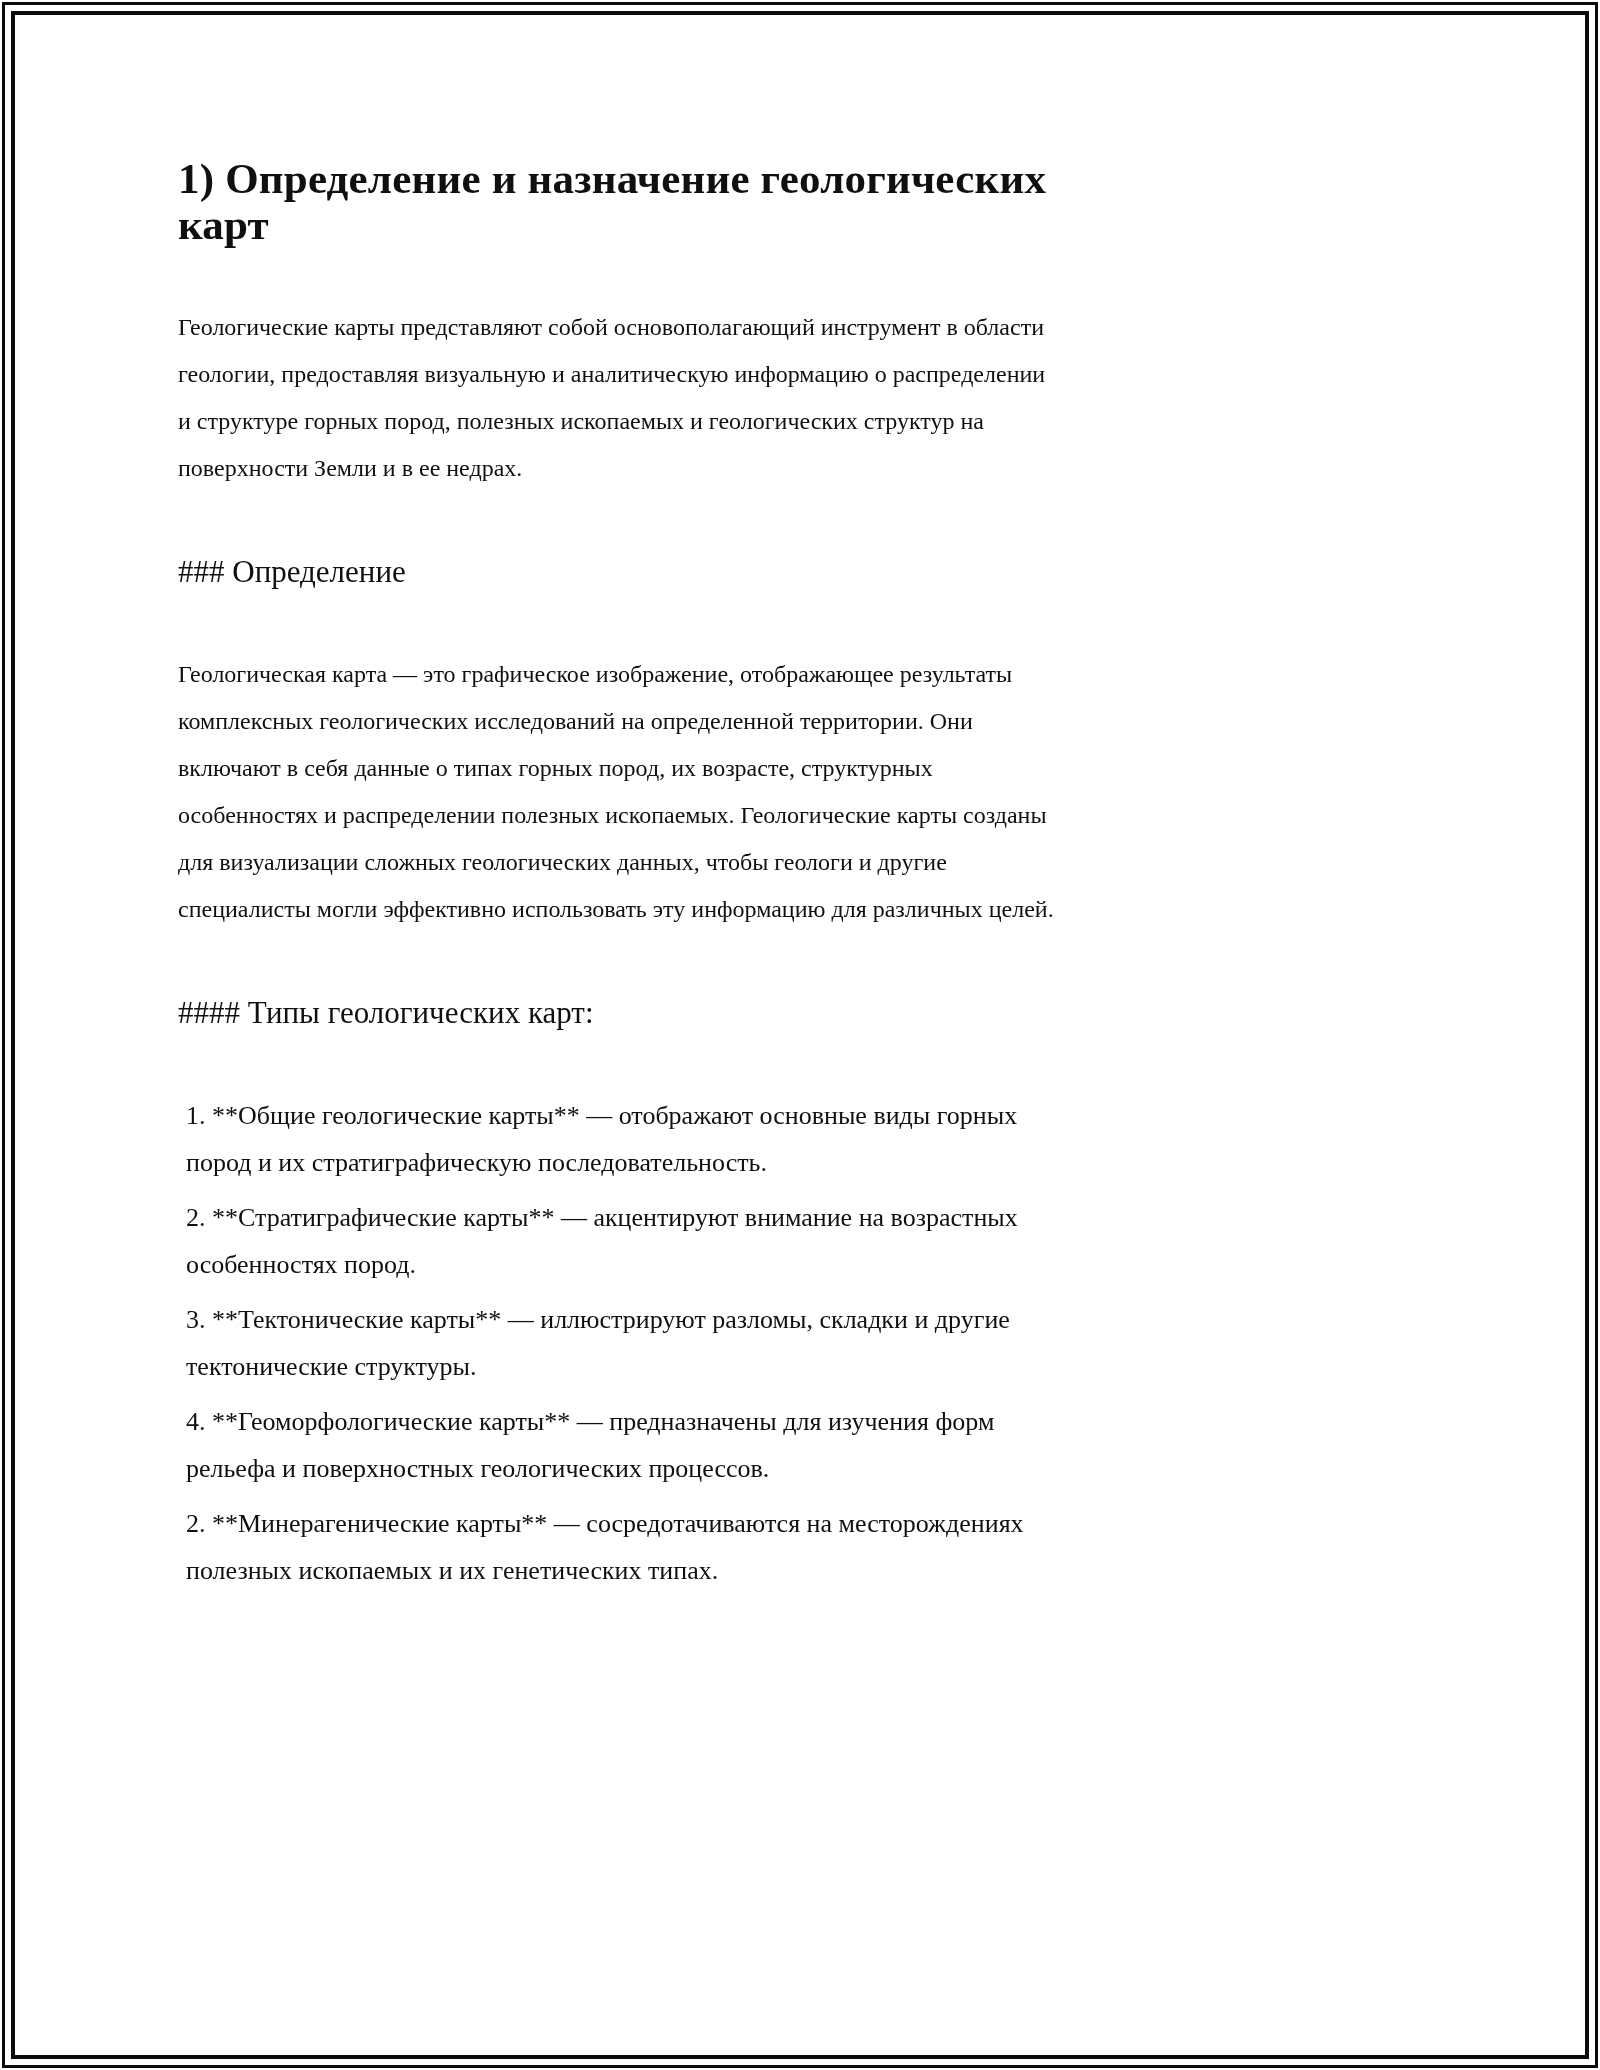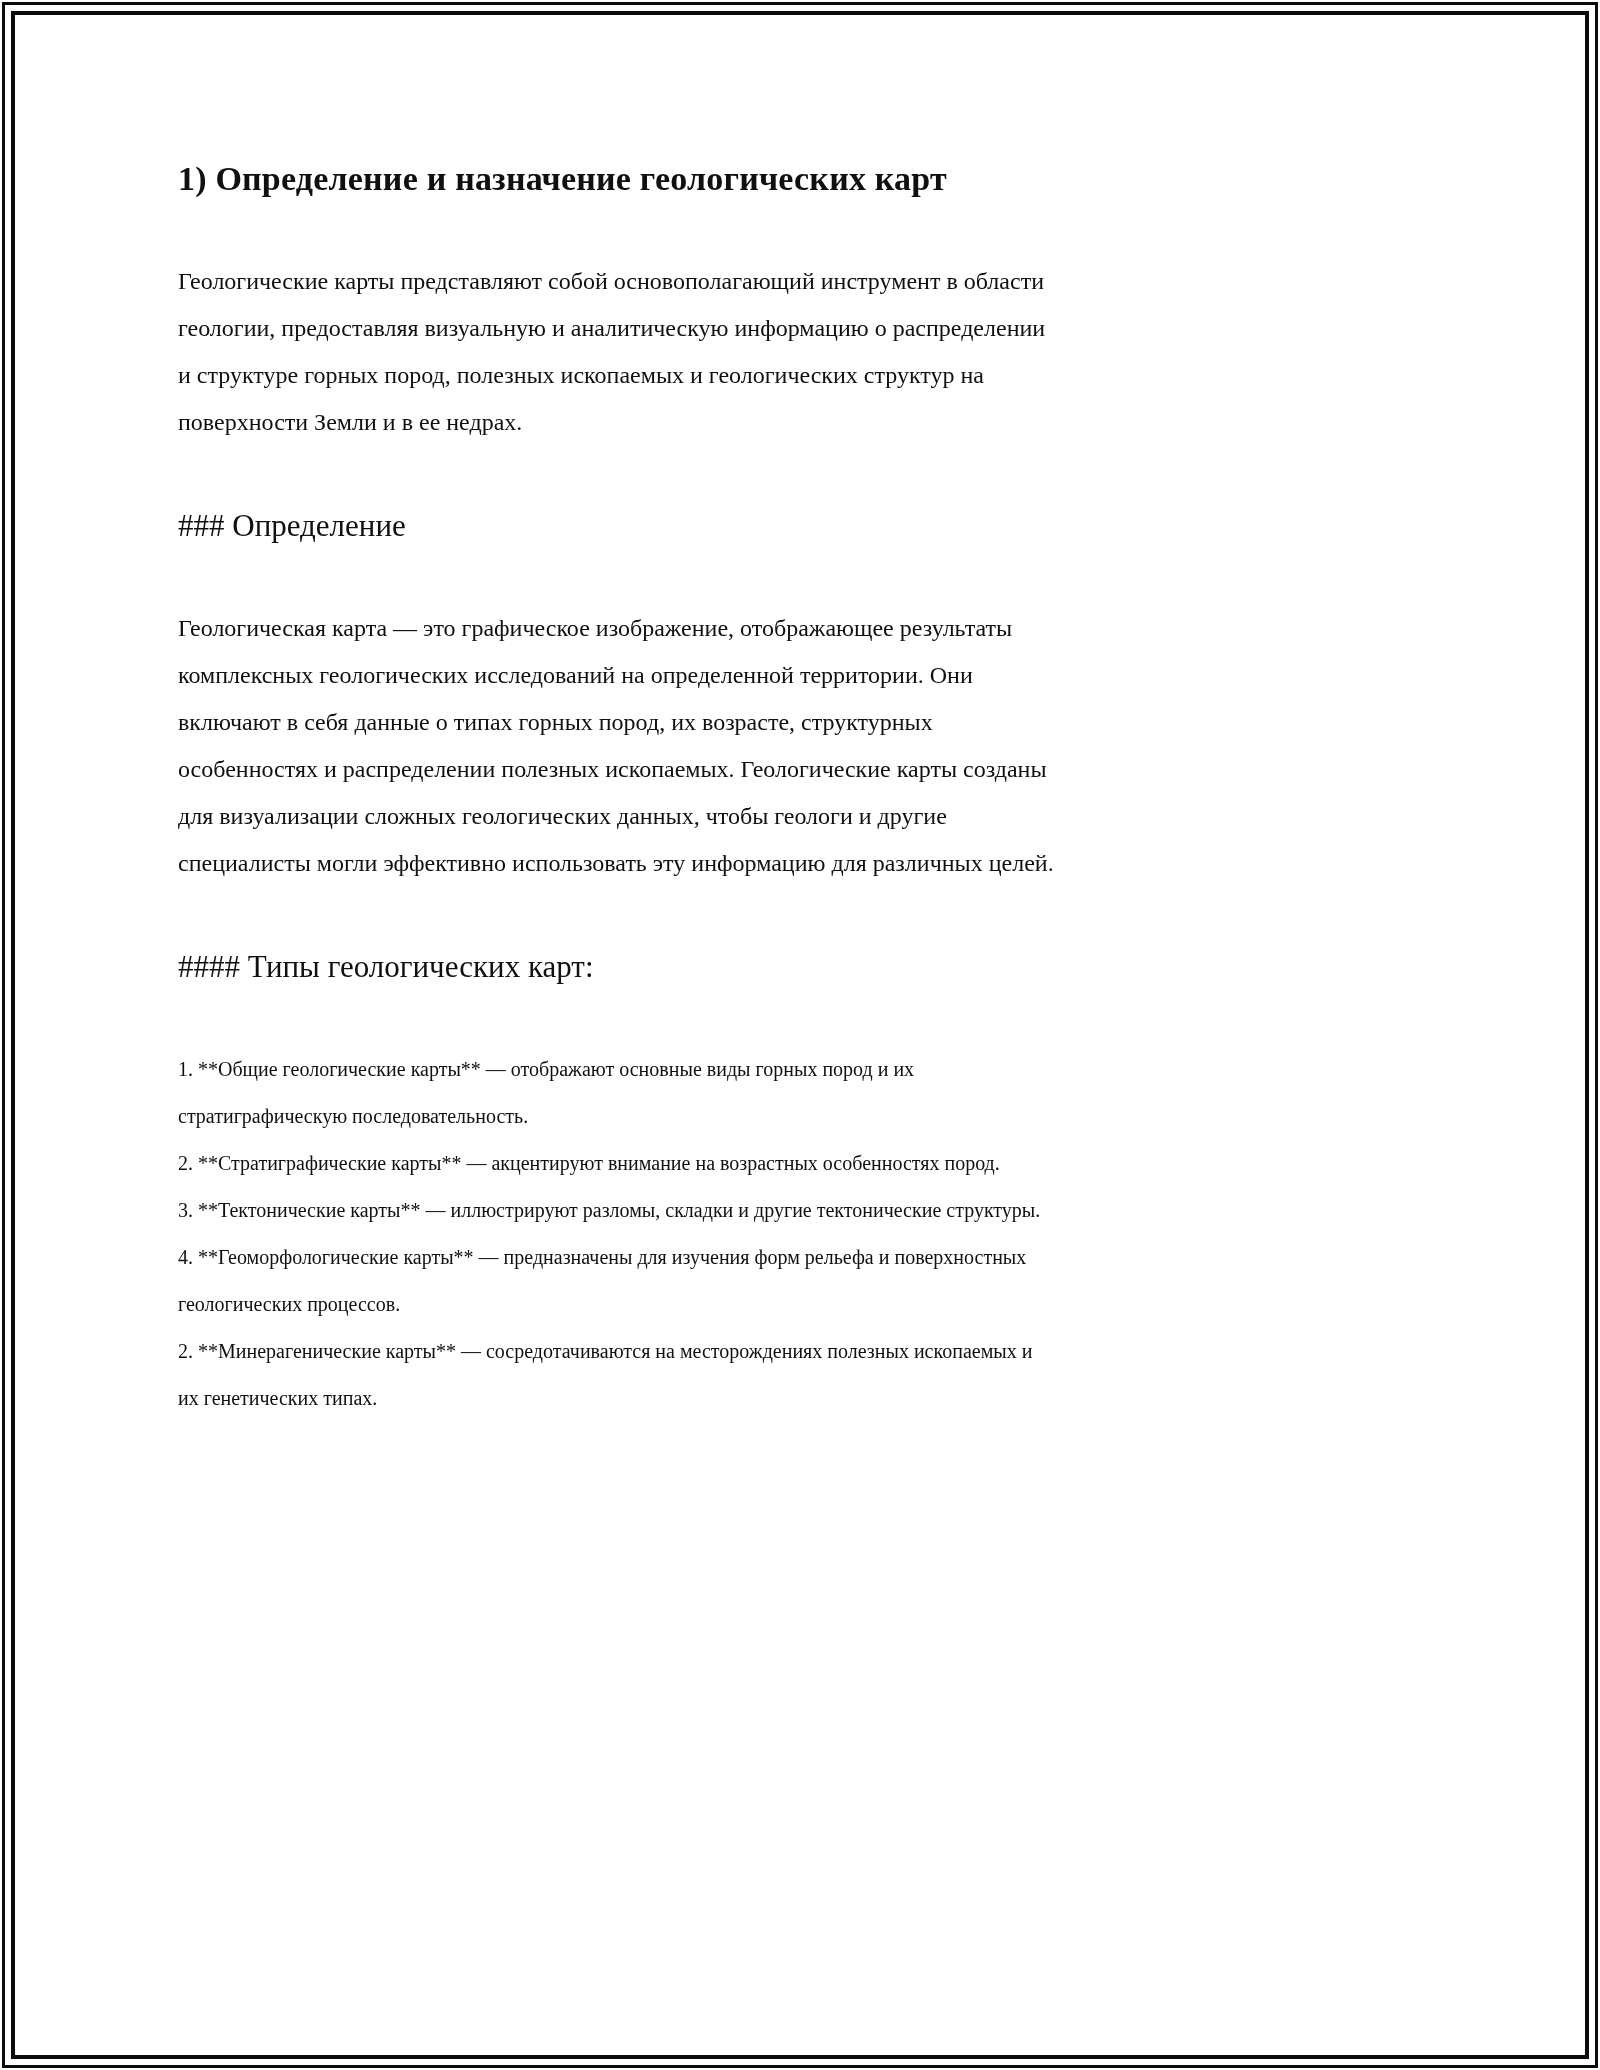--- a/index.html
+++ b/index.html
@@ -29,44 +29,44 @@
     border: 4px solid #0b0b0b;
     pointer-events: none;
   }
   .doc-body {
     position: absolute;
     left: 178px;
     top: 156px;
     width: 880px;
   }
   .doc-title {
-    font-size: 34px;
+    font-size: 43px;
     font-weight: bold;
     line-height: 46px;
     margin: 0 0 56px 0;
     letter-spacing: 0.2px;
   }
   .para {
     font-size: 24px;
     line-height: 47px;
     margin: 0 0 56px 0;
     letter-spacing: 0px;
   }
   .md-header {
     font-size: 31px;
     line-height: 47px;
     margin: 0 0 56px 0;
   }
   .numbered-list {
     margin: 0 0 56px 0;
   }
   .list-line {
-    font-size: 20px;
+    font-size: 26px;
     line-height: 47px;
-    margin: 0;
+    margin: 8px;
   }
 </style>
 </head>
 <body>
 
 <div class="page">
   <div class="frame-outer"></div>
   <div class="frame-inner"></div>
 
   <div class="doc-body">

